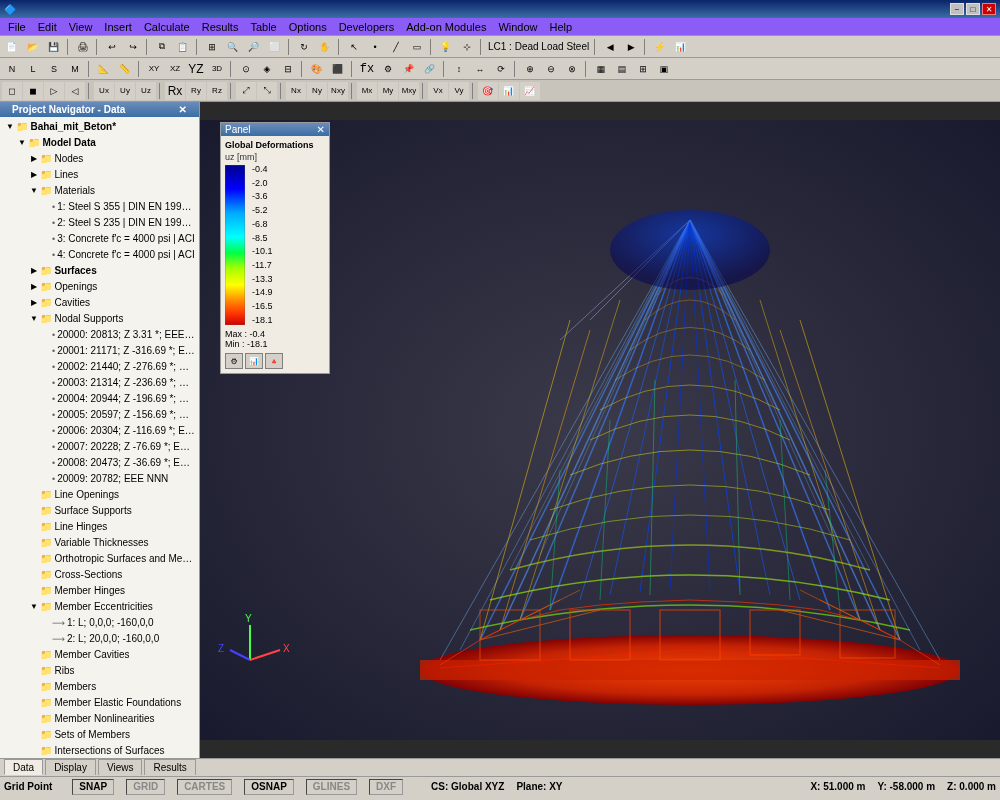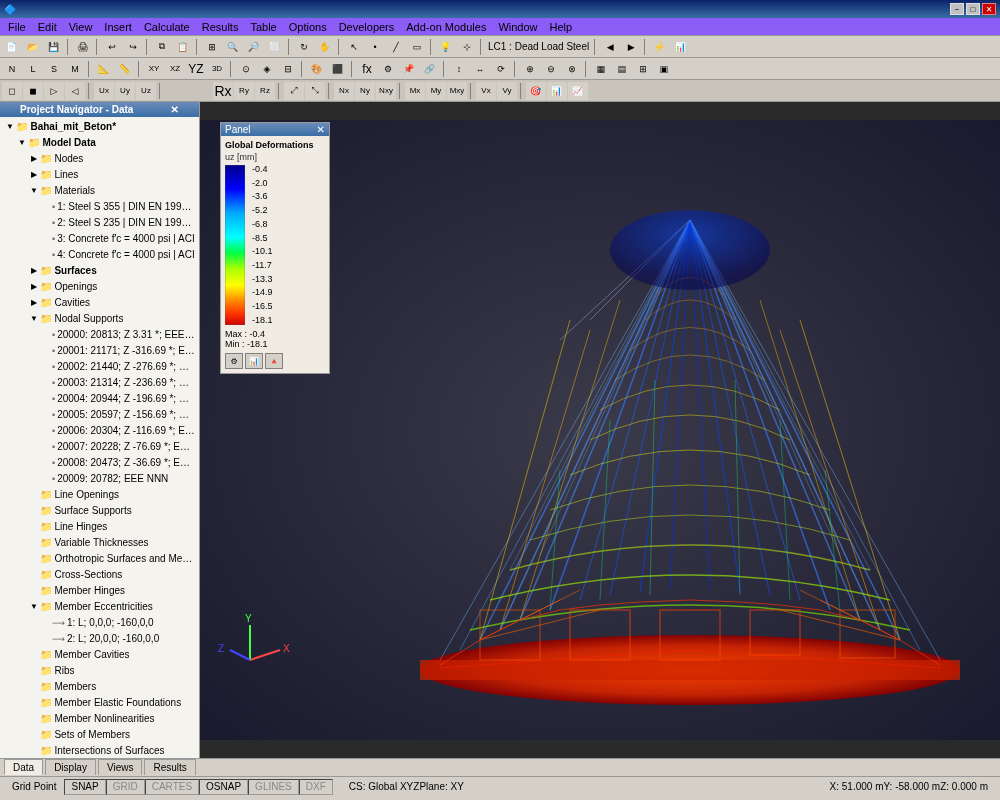--- a/index.html
+++ b/index.html
@@ -56,21 +56,21 @@
     
     #sidebar {
       width: 200px;
       background: #f5f3ee;
       border-right: 1px solid #999;
       overflow-y: auto;
       display: flex; flex-direction: column;
     }
     #sidebar-header {
       background: linear-gradient(to bottom, #6b8cba, #3a6ea5);
-      color: white; padding: 2px 20px;
+      color: white; padding: 2px 12px;
       display: flex; align-items: center; justify-content: space-between;
       font-size: 11px; font-weight: bold;
     }
     .sidebar-close { cursor: pointer; font-size: 10px; }
     #tree {
       flex: 1; overflow-y: auto; padding: 2px;
       font-size: 10px; line-height: 16px;
     }
     .tree-item { display: flex; align-items: center; cursor: pointer; padding: 0 2px; }
     .tree-indent-0 { padding-left: 2px; }
@@ -116,23 +116,24 @@
     .panel-minmax { clear: both; margin-top: 4px; font-size: 9px; }
     .panel-toolbar { margin-top: 4px; display: flex; gap: 2px; }
     .panel-tb-btn { width: 18px; height: 16px; border: 1px solid #808080; background: #d4d0c8; display: flex; align-items: center; justify-content: center; font-size: 8px; cursor: pointer; }
 
     
     #status-bar {
       height: 20px;
       background: #d4d0c8;
       border-top: 1px solid #999;
       display: flex; align-items: center;
-      padding: 0 12px;
+      padding: 0 4px;
       font-size: 10px;
-      gap: 0;
+      gap: 12px;
+      font-weight: bold;
     }
     .status-item { padding: 0 6px; border: 1px inset #999; height: 16px; display: flex; align-items: center; font-size: 10px; }
     .status-item.inactive { color: #888; }
     .status-item.active { color: #000; }
 
     
     #bottom-tabs {
       height: 18px;
       background: #d4d0c8;
       display: flex; align-items: flex-start;
@@ -233,21 +234,21 @@
   <div class="tb-btn" style="font-size:12px;">YZ</div>
   <div class="tb-btn" style="font-size:8px;">3D</div>
   <div class="tb-sep"></div>
   <div class="tb-btn">⊙</div>
   <div class="tb-btn">◈</div>
   <div class="tb-btn">⊟</div>
   <div class="tb-sep"></div>
   <div class="tb-btn">🎨</div>
   <div class="tb-btn">⬛</div>
   <div class="tb-sep"></div>
-  <div class="tb-btn" style="font-size:12px;">fx</div>
+  <div class="tb-btn" style="font-size:12px;font-family:Liberation Mono, monospace;">fx</div>
   <div class="tb-btn">⚙</div>
   <div class="tb-btn">📌</div>
   <div class="tb-btn">🔗</div>
   <div class="tb-sep"></div>
   <div class="tb-btn">↕</div>
   <div class="tb-btn">↔</div>
   <div class="tb-btn">⟳</div>
   <div class="tb-sep"></div>
   <div class="tb-btn">⊕</div>
   <div class="tb-btn">⊖</div>
@@ -262,21 +263,21 @@
 <div class="toolbar" style="height:22px; background:#c8c4bc;">
   <div class="tb-btn">◻</div>
   <div class="tb-btn">◼</div>
   <div class="tb-btn">▷</div>
   <div class="tb-btn">◁</div>
   <div class="tb-sep"></div>
   <div class="tb-btn" style="font-size:8px;">Ux</div>
   <div class="tb-btn" style="font-size:8px;">Uy</div>
   <div class="tb-btn" style="font-size:8px;">Uz</div>
   <div class="tb-sep"></div>
-  <div class="tb-btn" style="font-size:14px;margin-left:48px;">Rx</div>
+  <div class="tb-btn" style="font-size:12px;">Rx</div>
   <div class="tb-btn" style="font-size:8px;">Ry</div>
   <div class="tb-btn" style="font-size:8px;">Rz</div>
   <div class="tb-sep"></div>
   <div class="tb-btn">⤢</div>
   <div class="tb-btn">⤡</div>
   <div class="tb-sep"></div>
   <div class="tb-btn" style="font-size:8px;">Nx</div>
   <div class="tb-btn" style="font-size:8px;">Ny</div>
   <div class="tb-btn" style="font-size:8px;">Nxy</div>
   <div class="tb-sep"></div>

